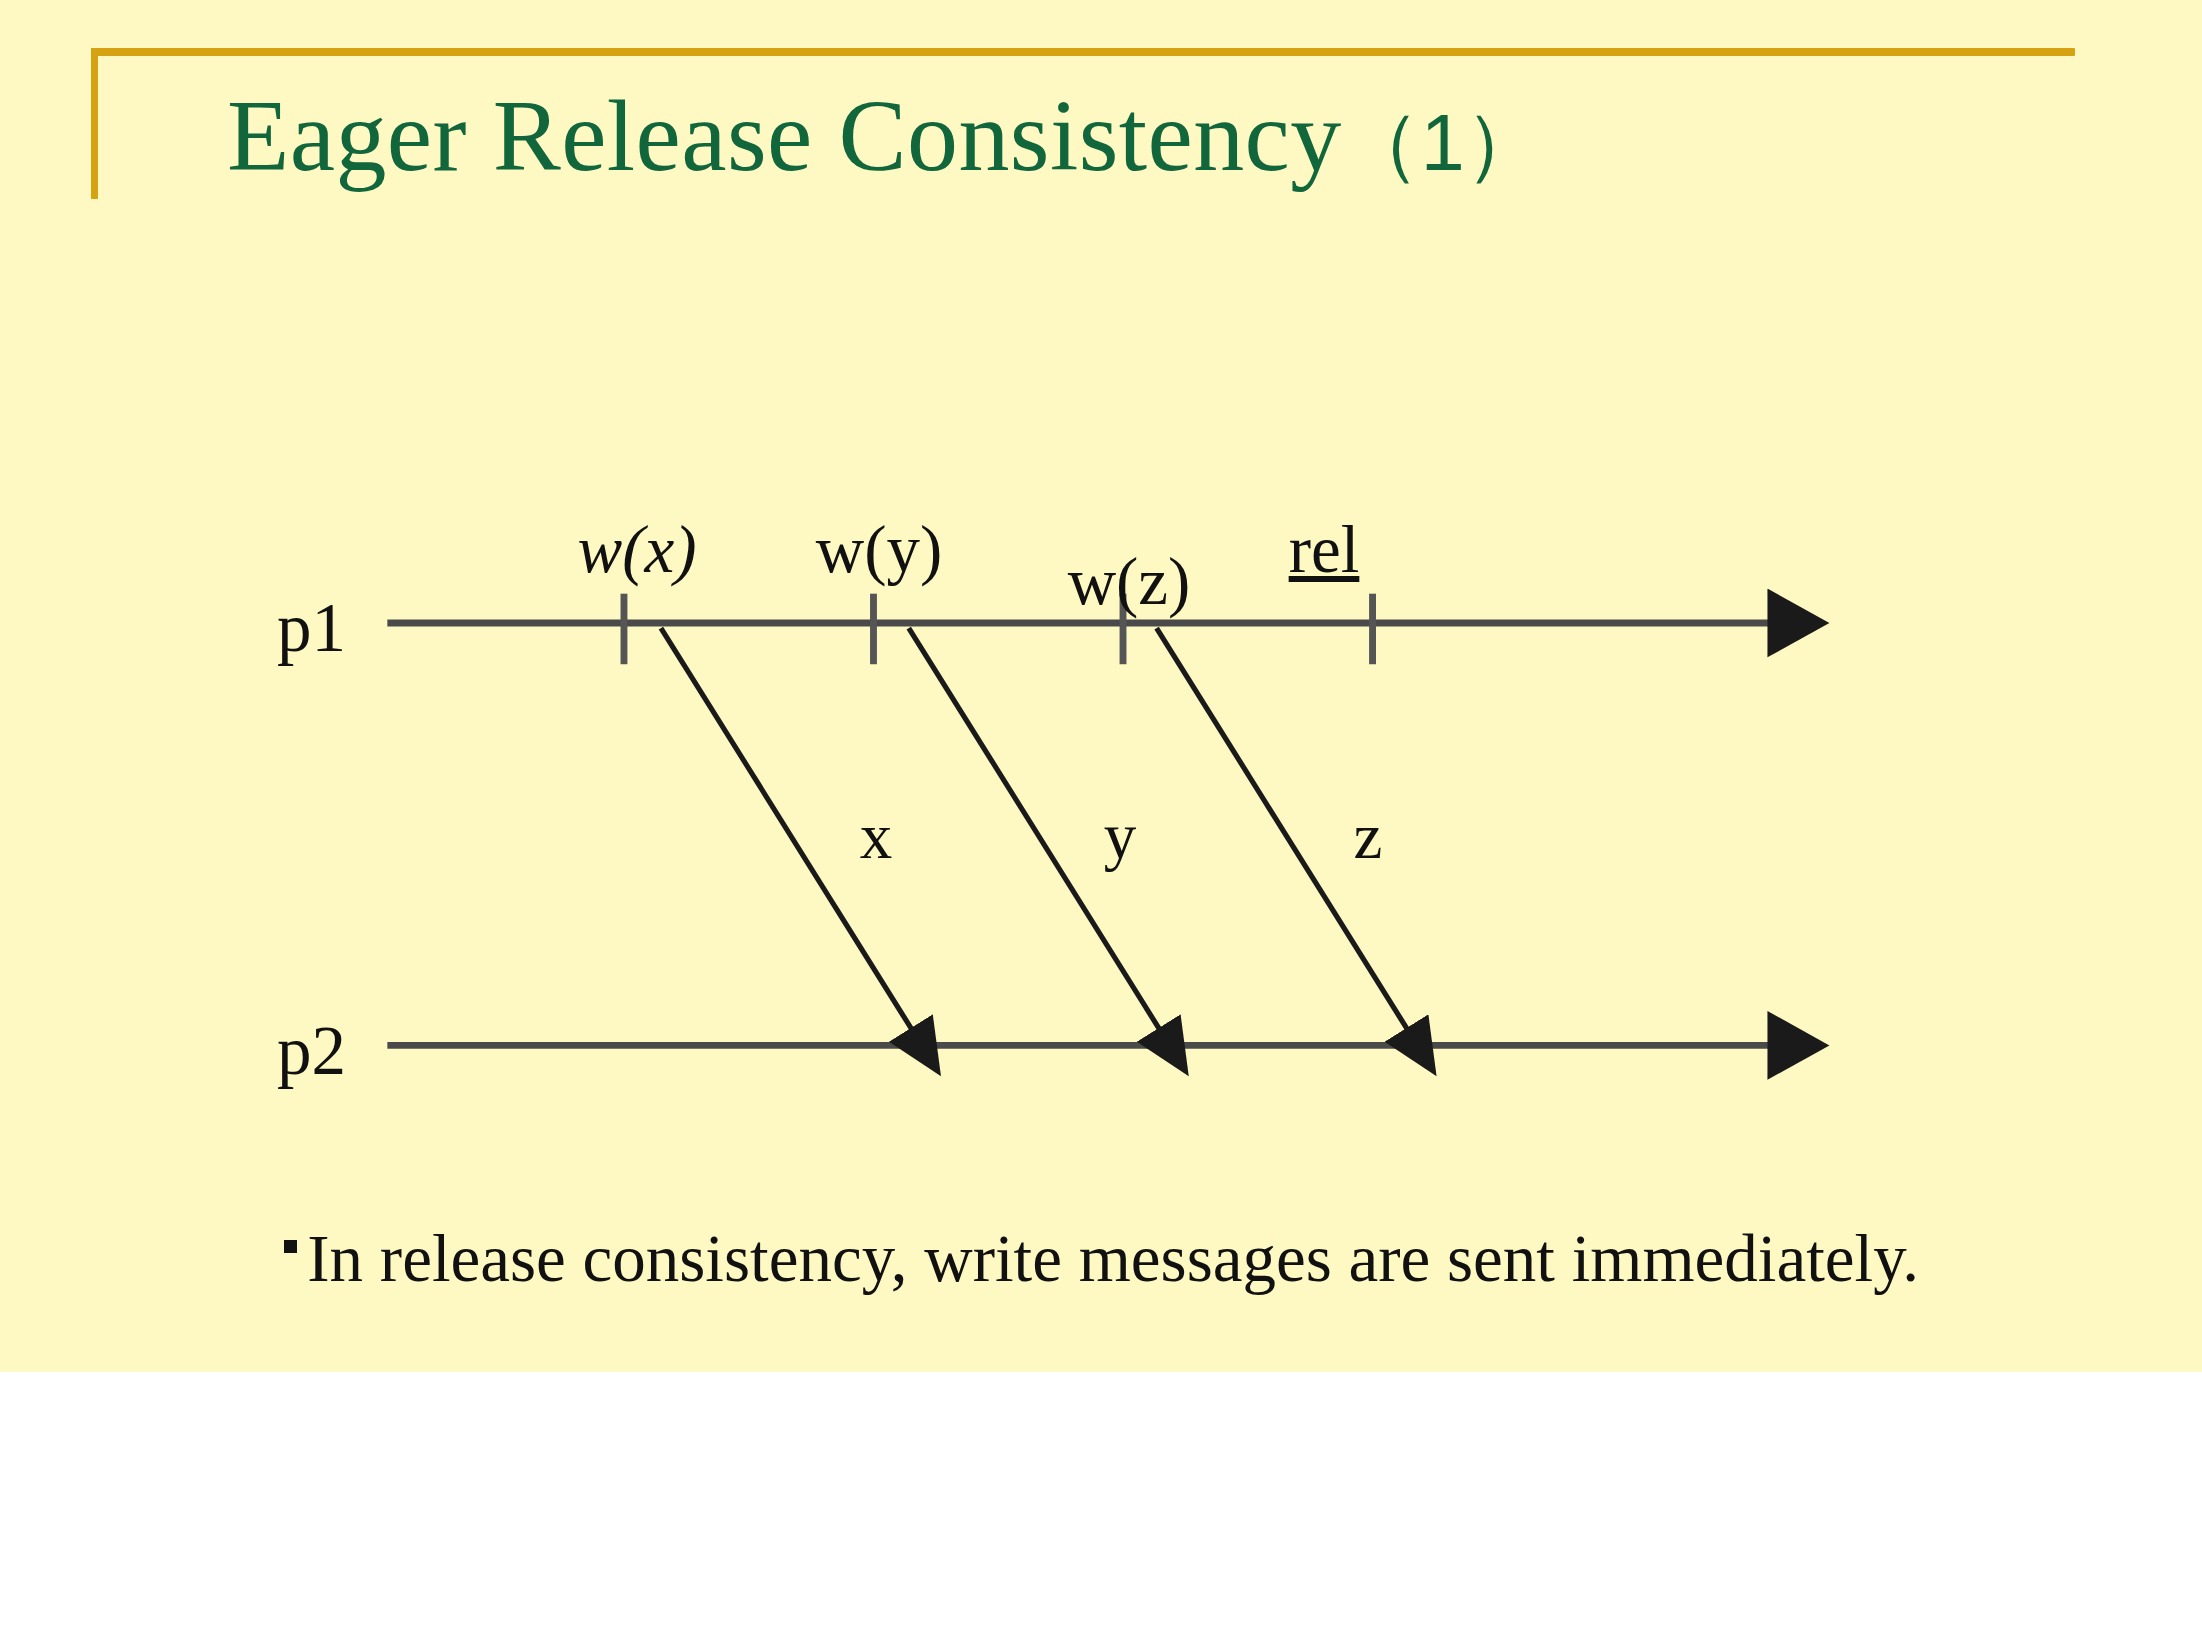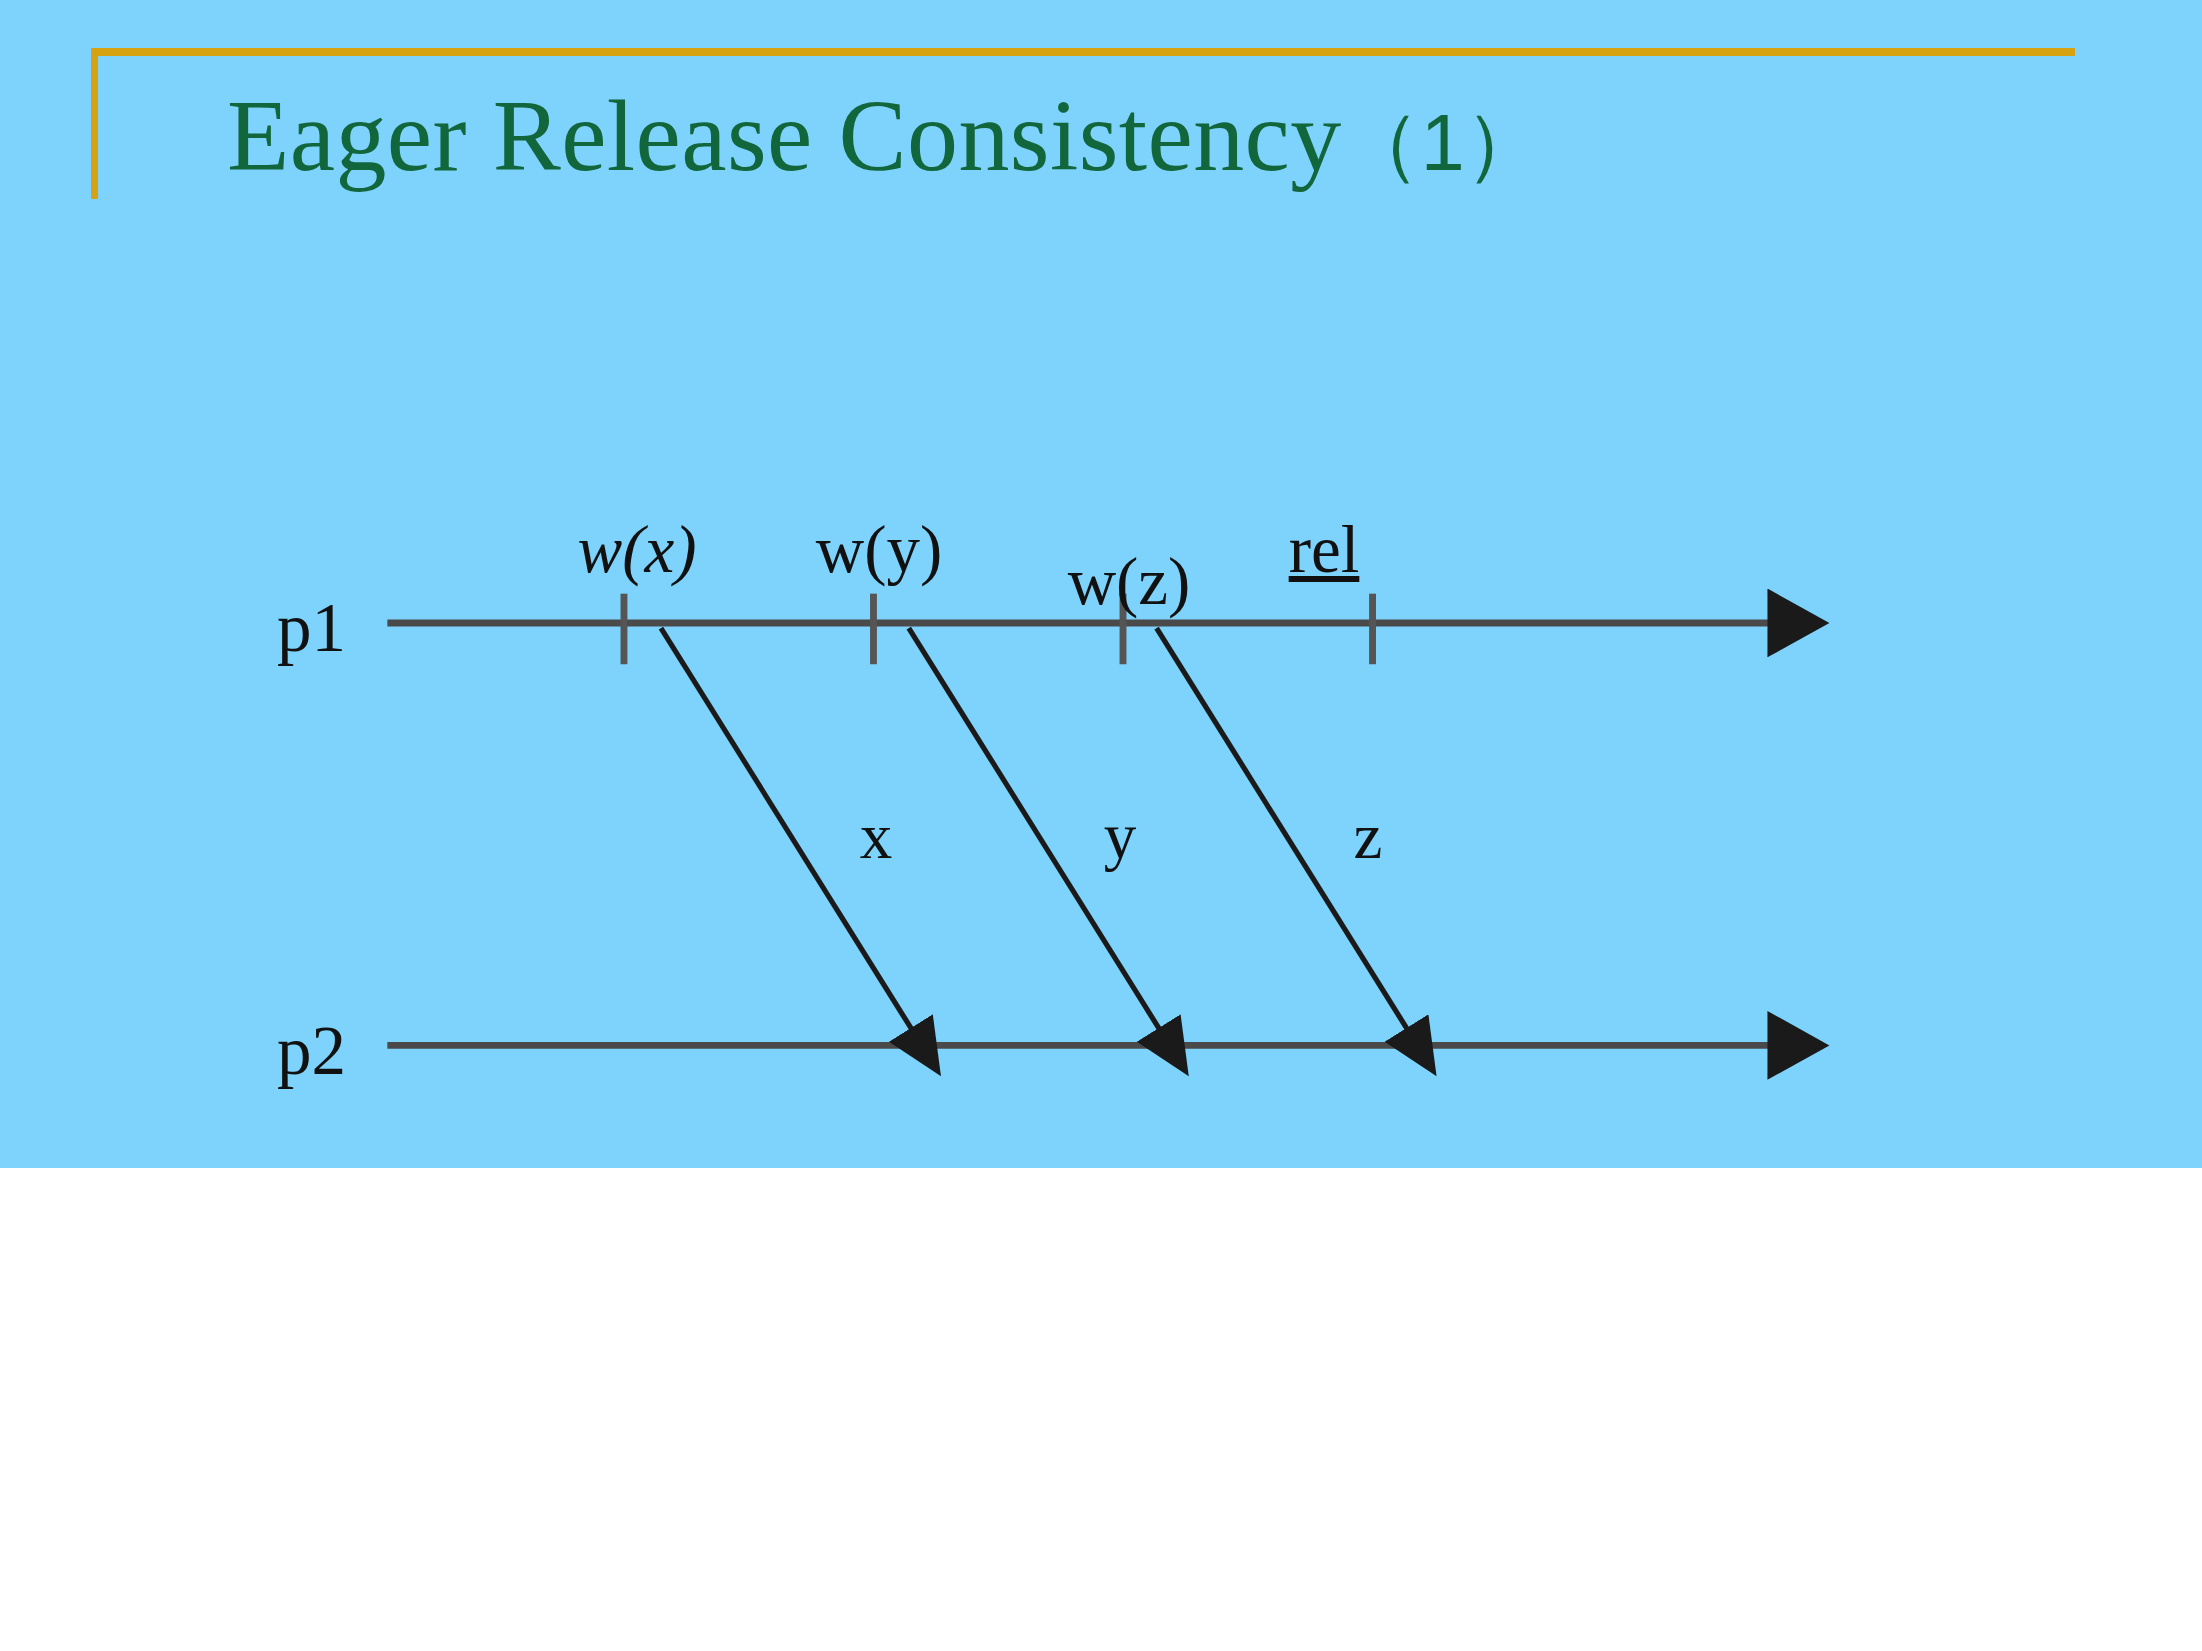--- a/index.html
+++ b/index.html
@@ -4,22 +4,22 @@
 <title>Eager Release Consistency (1)</title>
 <style>
   html, body {
     margin: 0;
     padding: 0;
     background: #ffffff;
   }
   .slide {
     position: relative;
     width: 2203px;
-    height: 1168px;
-    background: #7dd3fc;
+    height: 1372px;
+    background: #fef9c3;
     overflow: hidden;
     font-family: "Liberation Serif", "DejaVu Serif", serif;
   }
 
   
   .rule-top {
     position: absolute;
     left: 91px;
     top: 48px;
     width: 1984px;
@@ -177,15 +177,16 @@
 
   <div class="event-label ev-wx">w(x)</div>
   <div class="event-label ev-wy">w(y)</div>
   <div class="event-label ev-wz">w(z)</div>
   <div class="event-label ev-rel">rel</div>
 
   <div class="msg-label msg-x">x</div>
   <div class="msg-label msg-y">y</div>
   <div class="msg-label msg-z">z</div>
 
+  <div class="bullet-line"><span class="bullet-mark"></span><span>In release consistency,  write messages are sent immediately.</span></div>
 
 </div>
 
 
 </body></html>

